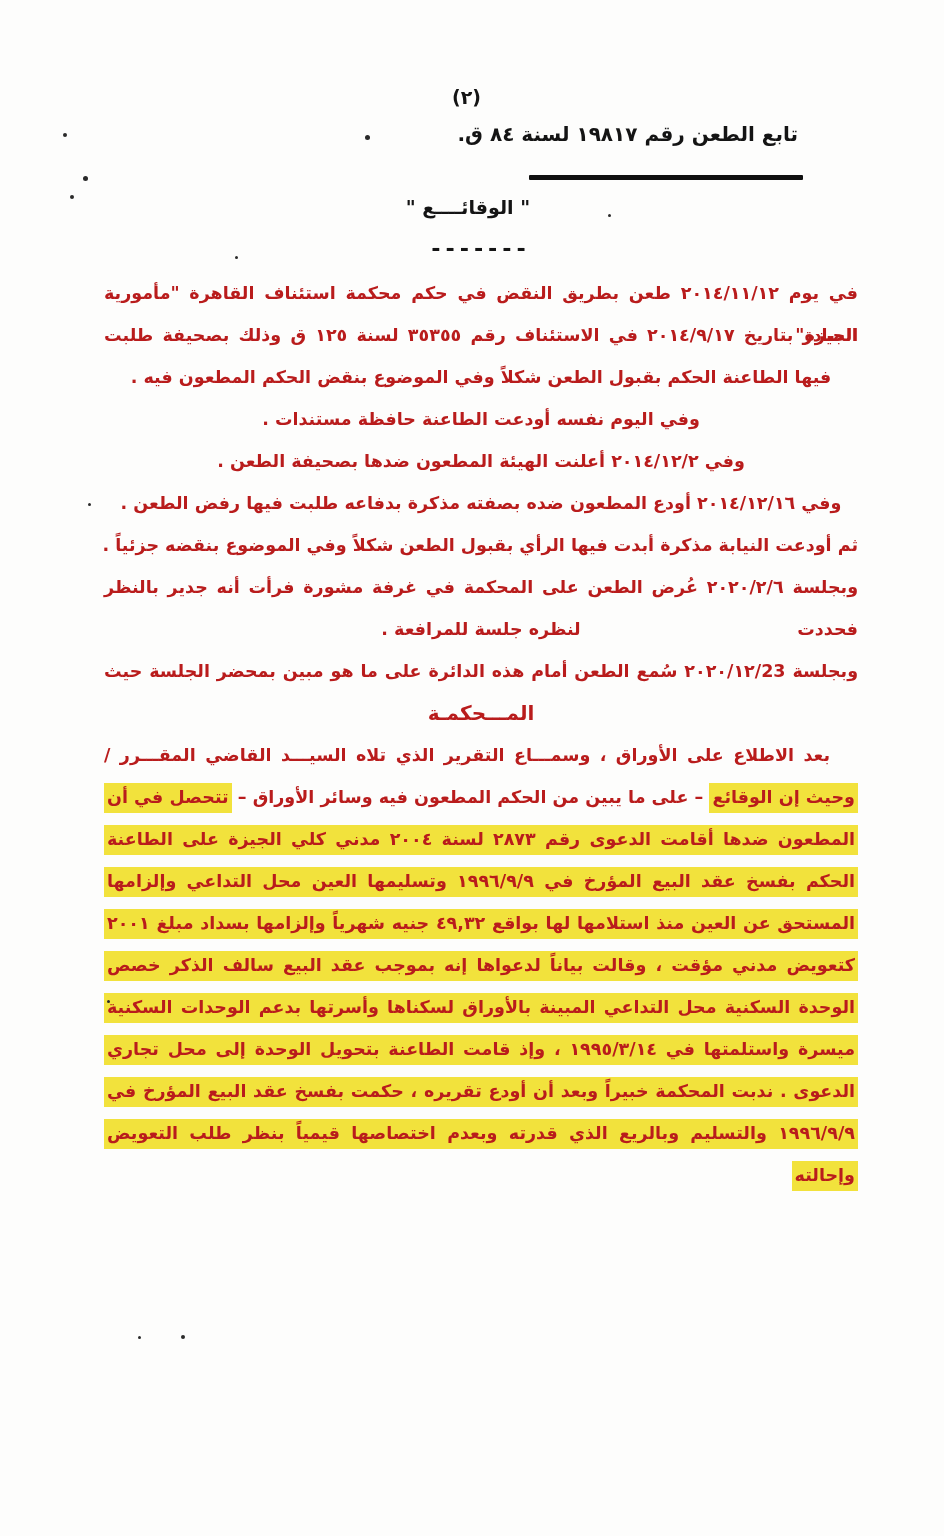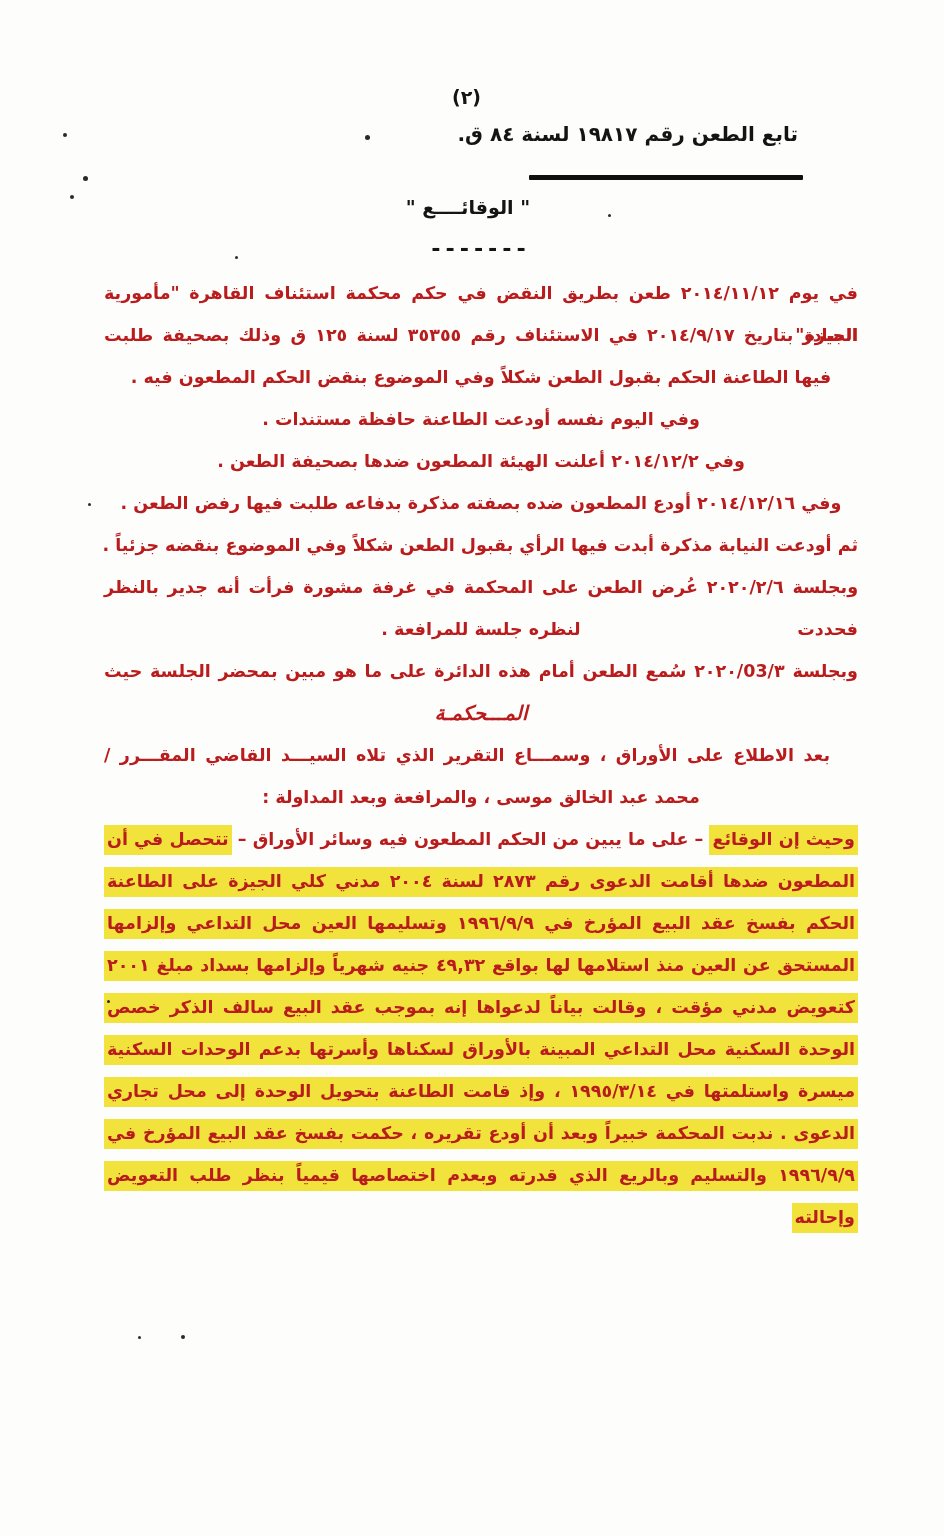--- a/index.html
+++ b/index.html
@@ -54,21 +54,21 @@
     color:#b91c1c;
   }
   .line.justify{
     white-space:normal;
     text-align:justify;
     text-align-last:justify;
   }
   .line.right{text-align:center;}
   .line.center{
     text-align:center;text-align-last:center;
-    font-size:20px;letter-spacing:1px;font-style:italic;
+    font-size:20px;letter-spacing:1px;
   }
   .hl{
     background:#f2e23c;
     padding:4px 3px 6px;
     box-decoration-break:clone;
     -webkit-box-decoration-break:clone;
   }
   
   .speck{
     position:absolute;background:#2a2a2a;border-radius:50%;
@@ -87,24 +87,23 @@
 <div class="body-lines">
     <div class="line justify"><span>في يوم ٢٠١٤/١١/١٢ طعن بطريق النقض في حكم محكمة استئناف القاهرة "مأمورية الجيزة"</span></div>
     <div class="line justify"><span>الصادر بتاريخ ٢٠١٤/٩/١٧ في الاستئناف رقم ٣٥٣٥٥ لسنة ١٢٥ ق وذلك بصحيفة طلبت</span></div>
     <div class="line right"><span>فيها الطاعنة الحكم بقبول الطعن شكلاً وفي الموضوع بنقض الحكم المطعون فيه .</span></div>
     <div class="line right"><span>وفي اليوم نفسه أودعت الطاعنة حافظة مستندات .</span></div>
     <div class="line right"><span>وفي ٢٠١٤/١٢/٢ أعلنت الهيئة المطعون ضدها بصحيفة الطعن .</span></div>
     <div class="line right"><span>وفي ٢٠١٤/١٢/١٦ أودع المطعون ضده بصفته مذكرة بدفاعه طلبت فيها رفض الطعن .</span></div>
     <div class="line right"><span>ثم أودعت النيابة مذكرة أبدت فيها الرأي بقبول الطعن شكلاً وفي الموضوع بنقضه جزئياً .</span></div>
     <div class="line justify"><span>وبجلسة ٢٠٢٠/٢/٦ عُرض الطعن على المحكمة في غرفة مشورة فرأت أنه جدير بالنظر فحددت</span></div>
     <div class="line right"><span>لنظره جلسة للمرافعة .</span></div>
-    <div class="line justify"><span>وبجلسة ٢٠٢٠/03/٣ سُمع الطعن أمام هذه الدائرة على ما هو مبين بمحضر الجلسة حيث</span></div>
+    <div class="line justify"><span>وبجلسة ٢٠٢٠/١٢/23 سُمع الطعن أمام هذه الدائرة على ما هو مبين بمحضر الجلسة حيث</span></div>
     <div class="line center"><span>المـــحكمـة</span></div>
     <div class="line justify" style="padding-right: 28px;"><span>بعد الاطلاع على الأوراق ، وسمـــاع التقرير الذي تلاه السيـــد القاضي المقـــرر /</span></div>
-    <div class="line right"><span>محمد عبد الخالق موسى ، والمرافعة وبعد المداولة :</span></div>
     <div class="line justify"><span class="hl">وحيث إن الوقائع</span><span> – على ما يبين من الحكم المطعون فيه وسائر الأوراق – </span><span class="hl">تتحصل في أن الهيئة</span></div>
     <div class="line justify"><span class="hl">المطعون ضدها أقامت الدعوى رقم ٢٨٧٣ لسنة ٢٠٠٤ مدني كلي الجيزة على الطاعنة بطلب</span></div>
     <div class="line justify"><span class="hl">الحكم بفسخ عقد البيع المؤرخ في ١٩٩٦/٩/٩ وتسليمها العين محل التداعي وإلزامها بسداد الريع</span></div>
     <div class="line justify"><span class="hl">المستحق عن العين منذ استلامها لها بواقع ٤٩,٣٢ جنيه شهرياً وإلزامها بسداد مبلغ ٢٠٠١ جنيه</span></div>
     <div class="line justify"><span class="hl">كتعويض مدني مؤقت ، وقالت بياناً لدعواها إنه بموجب عقد البيع سالف الذكر خصص للطاعنة</span></div>
     <div class="line justify"><span class="hl">الوحدة السكنية محل التداعي المبينة بالأوراق لسكناها وأسرتها بدعم الوحدات السكنية بقروض</span></div>
     <div class="line justify"><span class="hl">ميسرة واستلمتها في ١٩٩٥/٣/١٤ ، وإذ قامت الطاعنة بتحويل الوحدة إلى محل تجاري فقد أقامت</span></div>
     <div class="line justify"><span class="hl">الدعوى . ندبت المحكمة خبيراً وبعد أن أودع تقريره ، حكمت بفسخ عقد البيع المؤرخ في</span></div>
     <div class="line justify"><span class="hl">١٩٩٦/٩/٩ والتسليم وبالريع الذي قدرته وبعدم اختصاصها قيمياً بنظر طلب التعويض وإحالته</span></div>
   </div>

